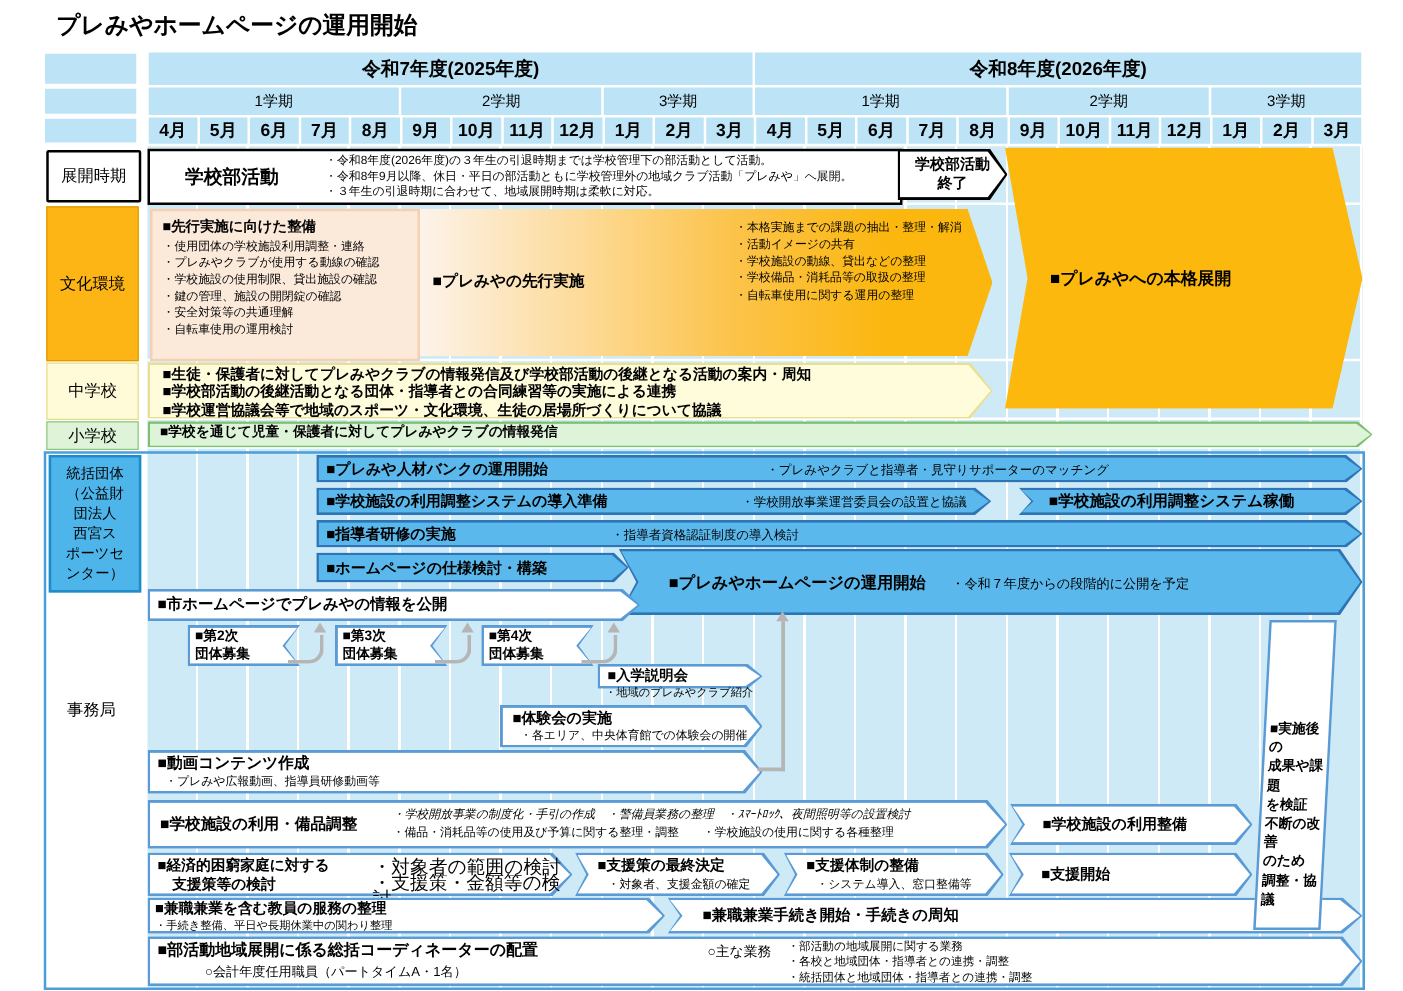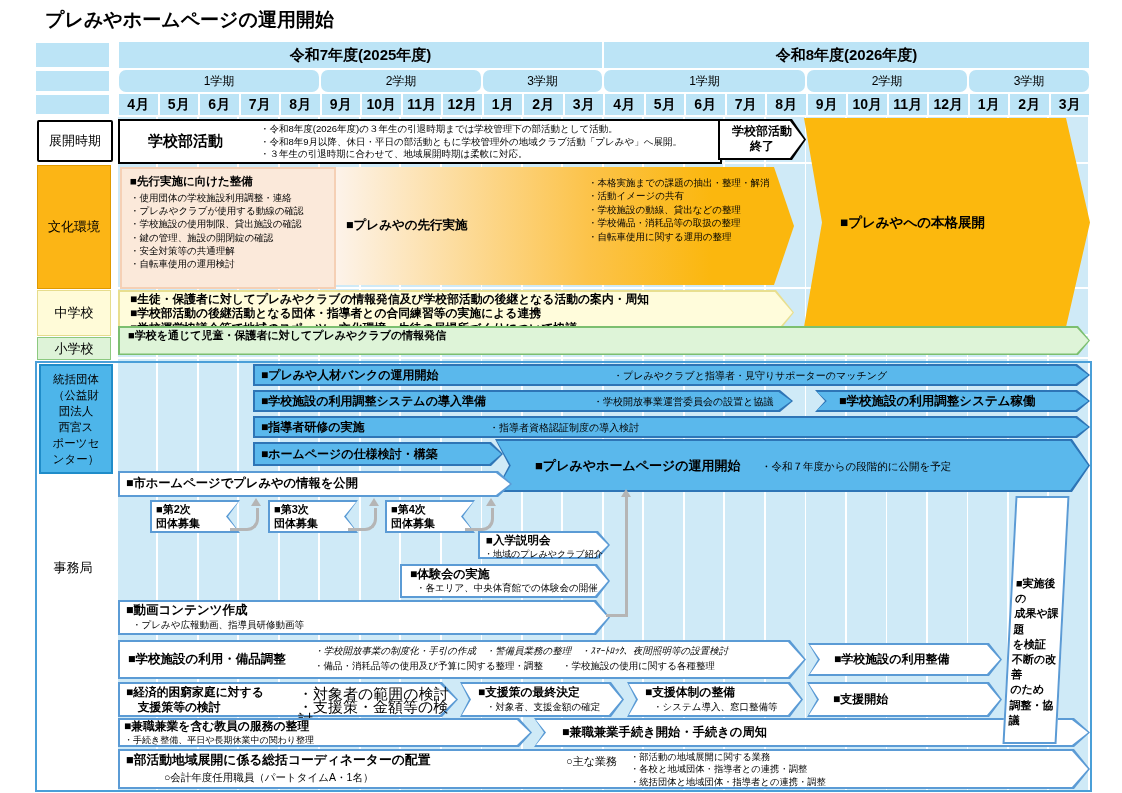--- a/index.html
+++ b/index.html
@@ -4,21 +4,21 @@
 <style>
   html,body{margin:0;padding:0;background:#fff;color:#000;
     font-family:"Liberation Sans","DejaVu Sans",sans-serif;}
   #stage{position:relative;width:1122px;height:793px;background:#fff;overflow:hidden;}
   .abs{position:absolute;}
   .pre{white-space:pre-line;}
   .b{font-weight:bold;}
   
   .cell{position:absolute;background:#bce4f6;display:flex;align-items:center;justify-content:center;}
   .year{font-weight:bold;font-size:15px;}
-  .term{font-size:12px;border-radius:7px;}
+  .term{font-size:12px;}
   .month{font-weight:bold;font-size:14px;}
   
   .bgarea{position:absolute;left:118px;top:117px;width:972px;height:673px;
     background:repeating-linear-gradient(90deg,#cfeaf7 0px,#cfeaf7 38.5px,#ffffff 38.5px,#ffffff 40.5px);}
   .hline{position:absolute;left:118px;width:972px;height:2px;background:#fff;}
   
   .arr{position:absolute;--bc:#5b9bd5;--fc:#ffffff;--tip:14px;--ind:0px;--bw:2px;z-index:2;}
   .arr>.bg{position:absolute;inset:0;background:var(--bc);
     clip-path:polygon(0 0,calc(100% - var(--tip)) 0,100% 50%,calc(100% - var(--tip)) 100%,0 100%,var(--ind) 50%);}
   .arr>.fg{position:absolute;inset:var(--bw);background:var(--fc);
@@ -138,21 +138,21 @@
   <div class="lbl" style="left:37px;top:290px;width:72px;height:44px;background:#fffbd8;border:1.5px solid #e6dc8c;">中学校</div>
   <div class="arr" style="left:118px;top:290px;width:676px;height:45px;--bc:#e8df90;--fc:#fffcdb;--tip:18px;--bw:1.5px;">
     <div class="bg"></div>
     <div class="fg"></div>
     <div class="ct b pre" style="font-size:11.8px;line-height:14.3px;padding:2px 0 0 12px;">■生徒・保護者に対してプレみやクラブの情報発信及び学校部活動の後継となる活動の案内・周知
 ■学校部活動の後継活動となる団体・指導者との合同練習等の実施による連携
 ■学校運営協議会等で地域のスポーツ・文化環境、生徒の居場所づくりについて協議</div>
   </div>
 
   <div class="lbl" style="left:37px;top:337px;width:72px;height:21px;background:#def3d8;border:1.5px solid #8cc97f;">小学校</div>
-  <div class="arr" style="left:118px;top:326px;width:972px;height:29px;--bc:#7cbf70;--fc:#def4d8;--tip:12px;--bw:1.5px;">
+  <div class="arr" style="left:118px;top:337px;width:972px;height:21px;padding-left:8px;--bc:#7cbf70;--fc:#def4d8;--tip:12px;--bw:1.5px;">
     <div class="bg"></div>
     <div class="fg"></div>
     <div class="ct b" style="font-size:11px;line-height:19px;padding-left:10px;">■学校を通じて児童・保護者に対してプレみやクラブの情報発信</div>
   </div>
 
   <div class="lbl pre" style="left:39px;top:364px;width:70px;height:106px;background:#4db5ea;border:2px solid #1f8cc9;font-size:11.5px;line-height:16px;">統括団体
 （公益財
 団法人
 西宮ス
 ポーツセ
@@ -236,21 +236,21 @@
 
   <div class="tag" style="left:385px;top:500px;width:90px;height:33px;">
     <div class="bg"></div>
     <div class="fg"></div>
     <div class="ct pre">■第4次
  団体募集</div>
   </div>
   <div class="curve" style="left:465px;top:508px;"></div>
   <div class="ahead" style="left:486px;top:498px;"></div>
 
-  <div class="arr" style="left:478px;top:531px;width:132px;height:28px;--tip:12px;">
+  <div class="arr" style="left:478px;top:531px;width:132px;height:20px;--tip:12px;">
     <div class="bg"></div>
     <div class="fg"></div>
     <div class="ct">
       <span class="t b" style="left:8px;top:2px;font-size:11.5px;">■入学説明会</span>
       <span class="t" style="left:6px;top:17px;font-size:9px;">・地域のプレみやクラブ紹介</span>
     </div>
   </div>
   <div class="arr" style="left:400px;top:564px;width:210px;height:34px;--tip:13px;">
     <div class="bg"></div>
     <div class="fg"></div>

